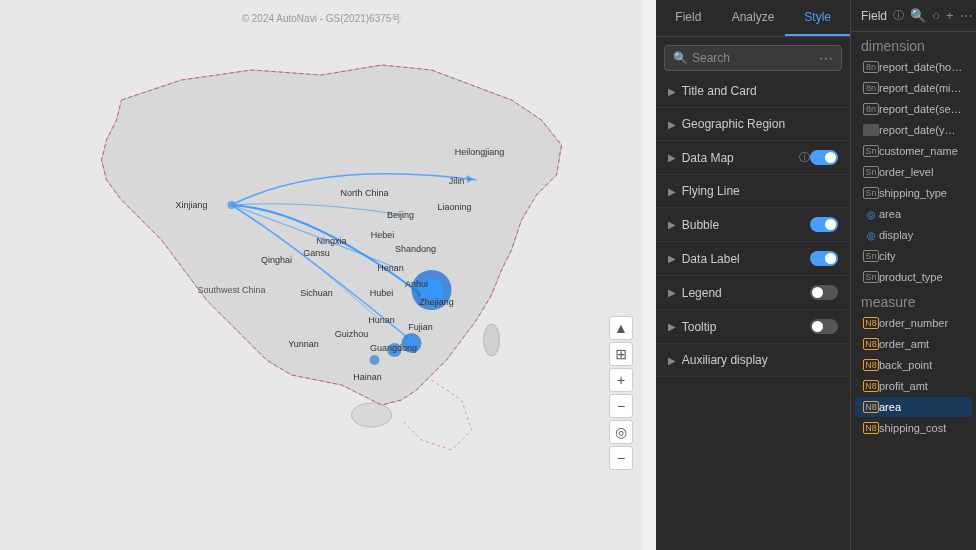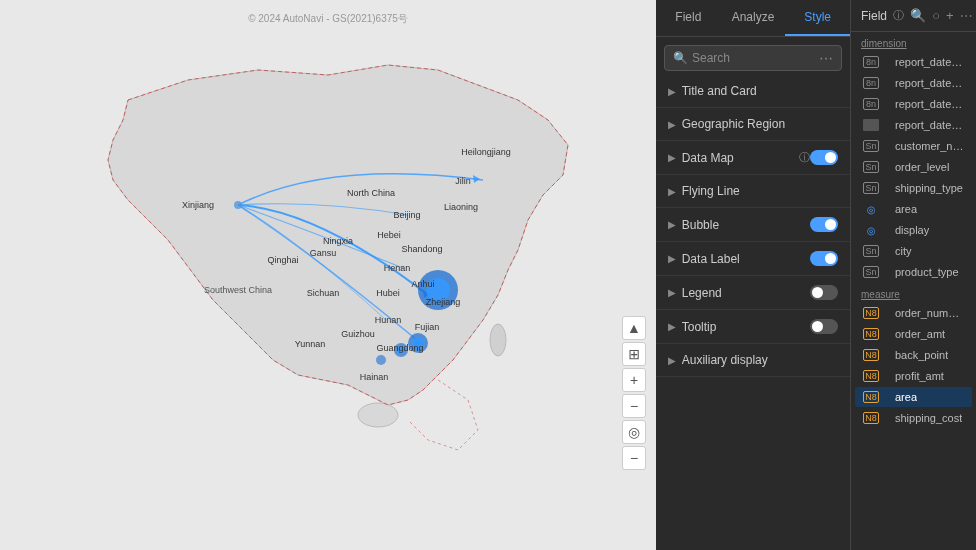--- a/index.html
+++ b/index.html
@@ -47,20 +47,21 @@
       color: #555;
     }
 
     
     #right-panel {
       width: 320px;
       display: flex;
       background: #2a2a2a;
       color: #ddd;
       flex-shrink: 0;
+      margin-left: 13px;
     }
 
     
     #style-panel {
       width: 195px;
       border-right: 1px solid #444;
       display: flex;
       flex-direction: column;
     }
 
@@ -161,33 +162,32 @@
       align-items: center;
       padding: 8px 10px;
       border-bottom: 1px solid #444;
       gap: 6px;
     }
     .field-header-title { font-size: 12px; color: #ccc; flex: 1; }
     .field-header-icons { display: flex; gap: 6px; color: #888; font-size: 13px; }
 
     .field-section {
       padding: 6px 10px 2px 10px;
-      font-size: 10px;
+      font-size: 14px;
       color: #888;
       text-transform: lowercase;
-      text-decoration: underline;
     }
 
     .field-item {
       display: flex;
       align-items: center;
       padding: 4px 8px;
       font-size: 11px;
       color: #bbb;
-      gap: 16px;
+      gap: 0;
       cursor: pointer;
       border-radius: 2px;
       margin: 1px 4px;
       text-align: right;
     }
     .field-item.highlighted { background: #1a3a5c; color: #fff; }
 
     .field-type-icon {
       font-size: 10px;
       color: #888;

